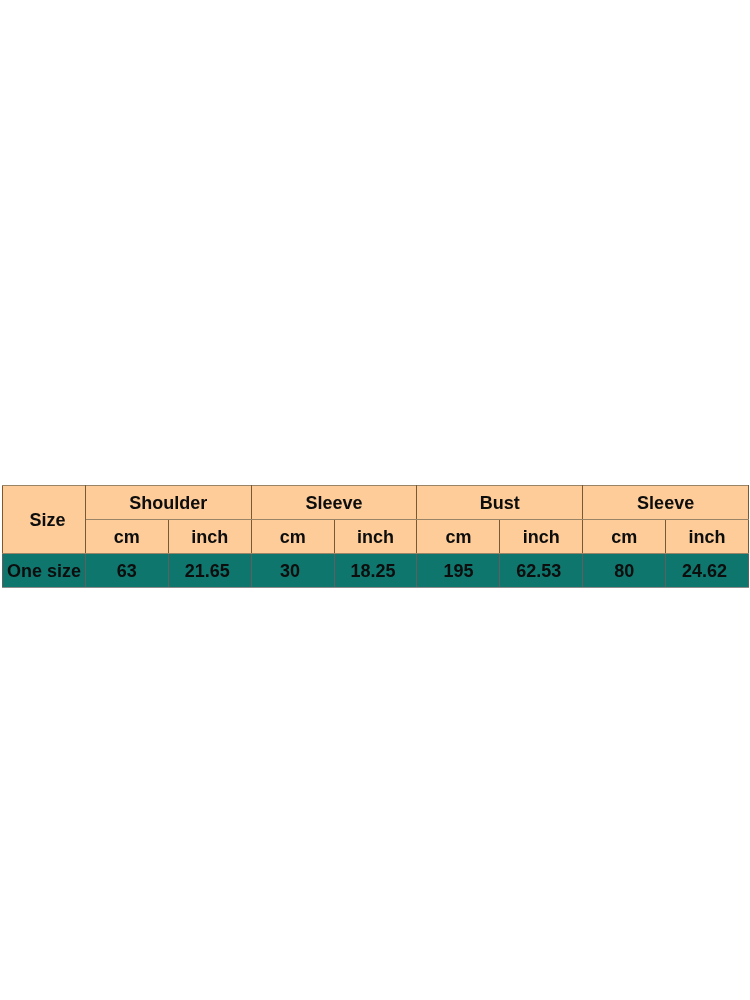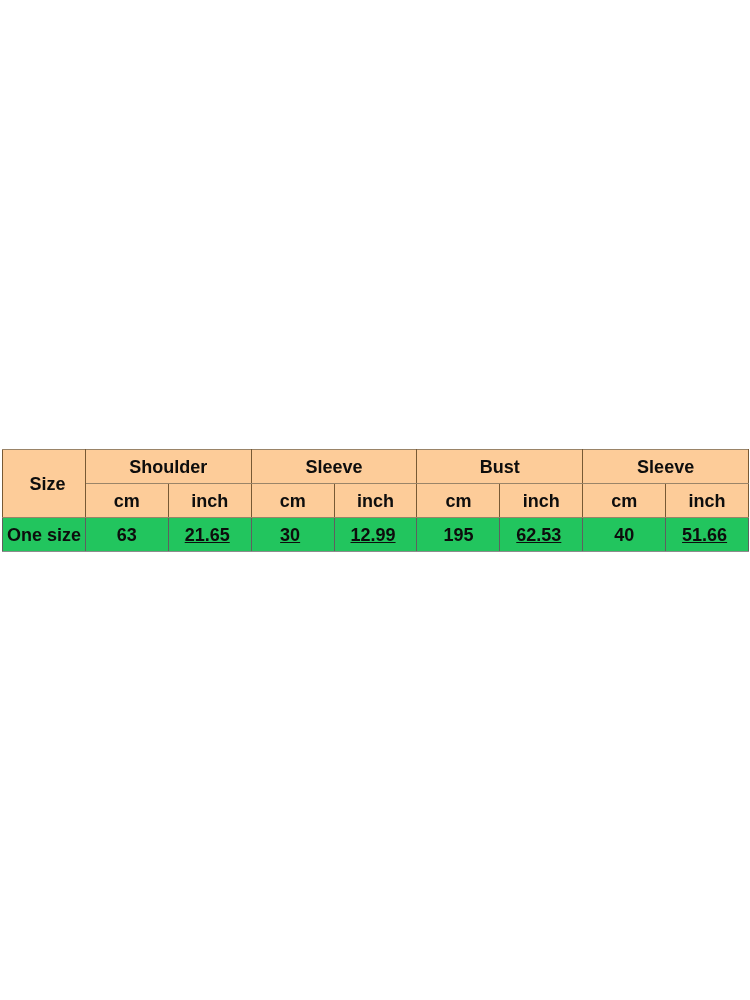--- a/index.html
+++ b/index.html
@@ -25,20 +25,21 @@
     transform: translateZ(0);
     position: absolute;
     left: 2px;
     top: 449px;
     width: 746px;
   }
   table.size-table {
     border-collapse: collapse;
     width: 746px;
     table-layout: fixed;
+    margin-top: 36px;
   }
   table.size-table td {
     -webkit-font-smoothing: antialiased;
     border: 1px solid #4d4d4d;
     text-align: center;
     vertical-align: middle;
     font-weight: bold;
     font-size: 18px;
     line-height: 1;
     color: #0d0d0d;
@@ -46,26 +47,26 @@
     height: 34px;
     box-sizing: border-box;
   }
   table.size-table td.hdr {
     background: #fdcc99;
     border-color: #9a8468;
     border-left-color: #775934;
     border-right-color: #775934;
   }
   table.size-table td.val {
-    background: #22c55e;
+    background: #0f766e;
     border-color: #8c8c8c;
     border-left-color: #5f5f5f;
     border-right-color: #5f5f5f;
   }
-  table.size-table td.cellpad-right { padding-right: 5px; text-decoration: underline; }
+  table.size-table td.cellpad-right { padding-right: 5px; }
   table.size-table td.cellpad-left { padding-left: 7px; }
 </style>
 </head>
 <body>
 
 <div id="page">
   <div id="size-chart">
     <table class="size-table">
       <colgroup>
         <col style="width:82.9px">
@@ -94,22 +95,22 @@
           <td class="hdr">cm</td>
           <td class="hdr">inch</td>
           <td class="hdr">cm</td>
           <td class="hdr">inch</td>
         </tr>
         <tr>
           <td class="val">One size</td>
           <td class="val">63</td>
           <td class="val cellpad-right">21.65</td>
           <td class="val cellpad-right">30</td>
-          <td class="val cellpad-right">12.99</td>
+          <td class="val cellpad-right">18.25</td>
           <td class="val">195</td>
           <td class="val cellpad-right">62.53</td>
-          <td class="val">40</td>
-          <td class="val cellpad-right">51.66</td>
+          <td class="val">80</td>
+          <td class="val cellpad-right">24.62</td>
         </tr>
       </tbody>
     </table>
   </div>
 </div>
 
 </body></html>

